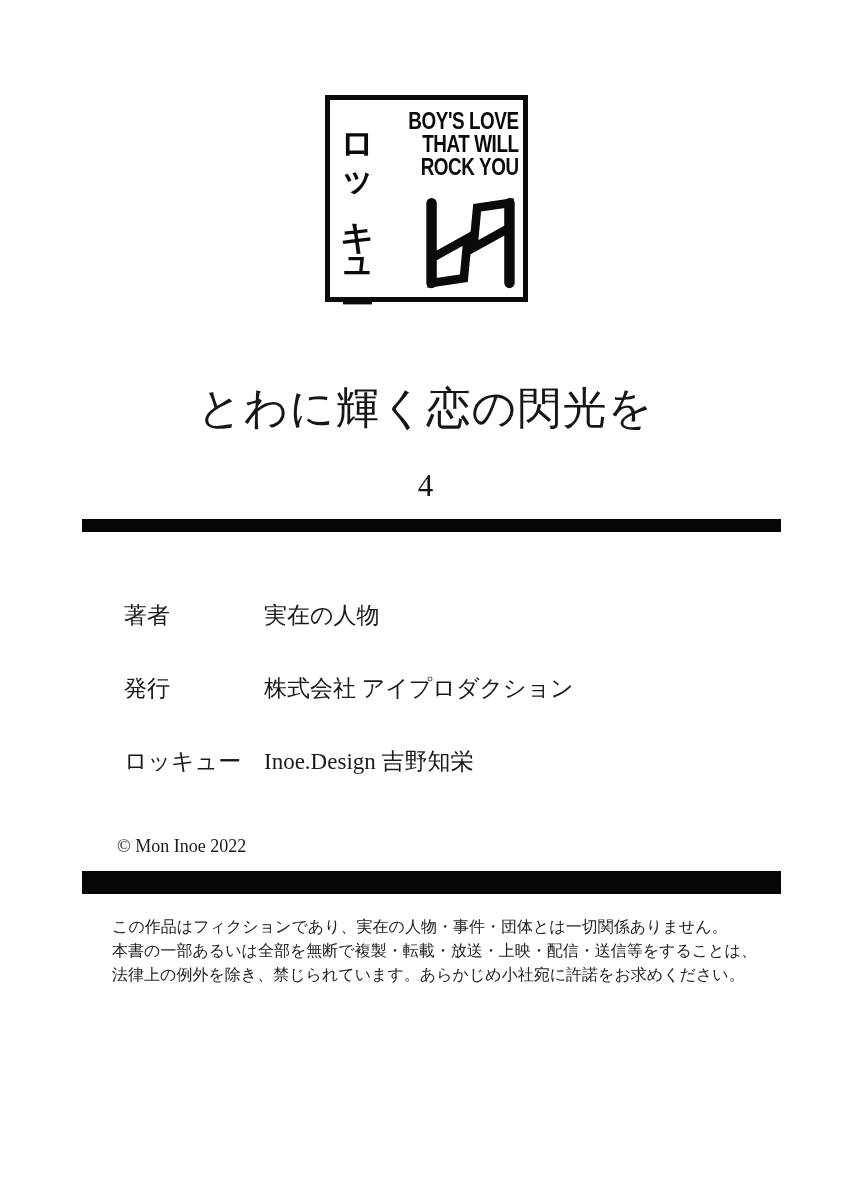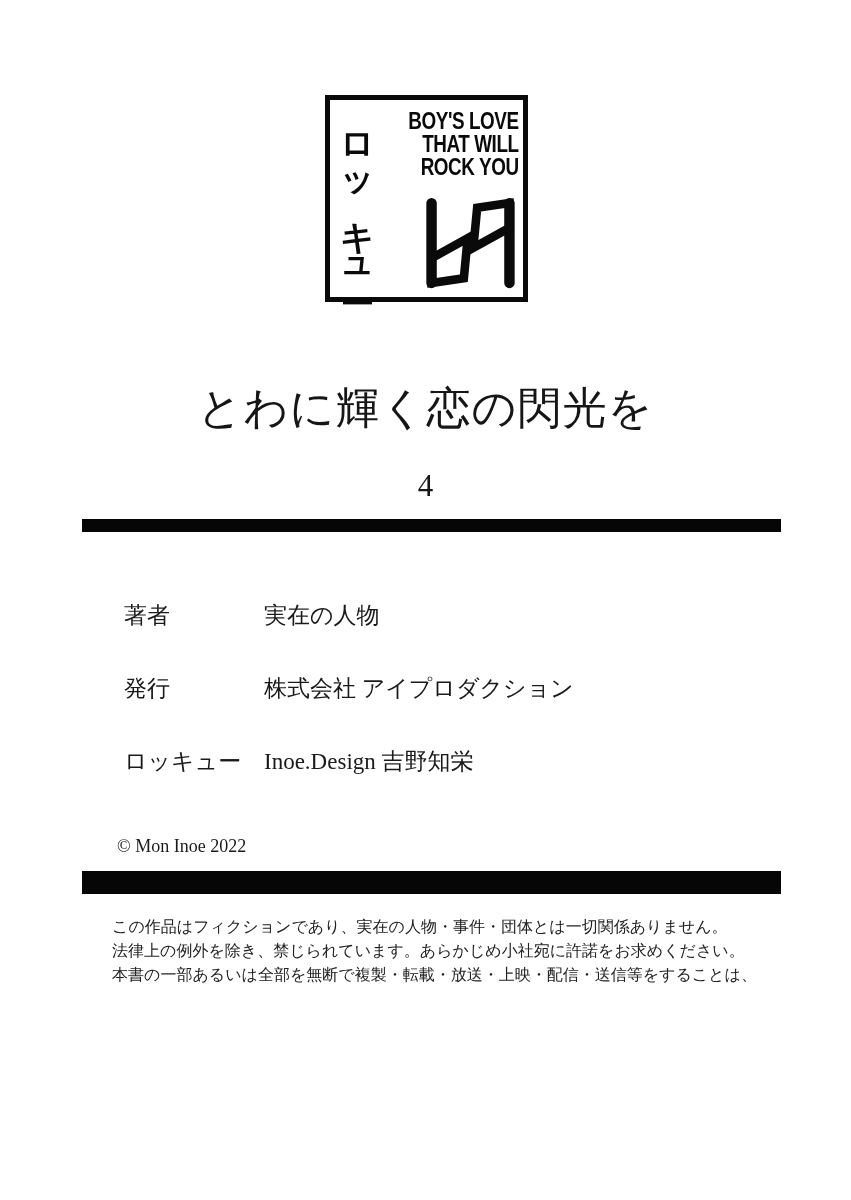--- a/index.html
+++ b/index.html
@@ -121,15 +121,15 @@
   <span class="label">ロッキュー</span>
   <span class="value">Inoe.Design 吉野知栄</span>
 </div>
 
 <div class="abs copyright-line">© Mon Inoe 2022</div>
 
 <div class="abs rule rule-bottom"></div>
 
 <div class="abs disclaimer">
   <div>この作品はフィクションであり、実在の人物・事件・団体とは一切関係ありません。</div>
+  <div>本書の一部あるいは全部を無断で複製・転載・放送・上映・配信・送信等をすることは、</div>
   <div>法律上の例外を除き、禁じられています。あらかじめ小社宛に許諾をお求めください。</div>
-  <div>本書の一部あるいは全部を無断で複製・転載・放送・上映・配信・送信等をすることは、</div>
 </div>
 
 </body></html>

